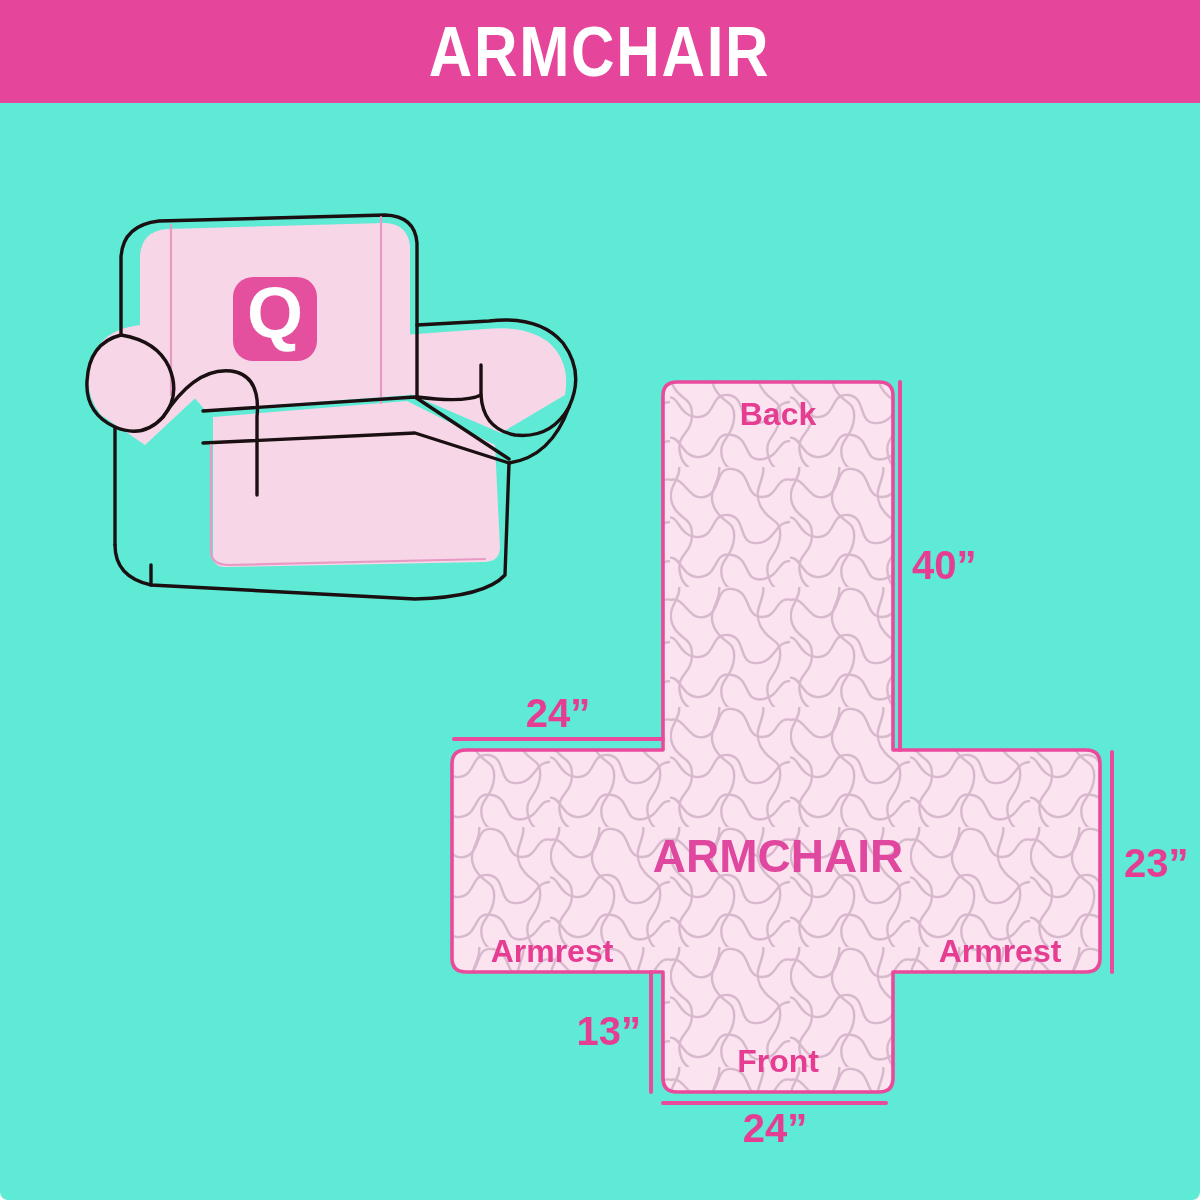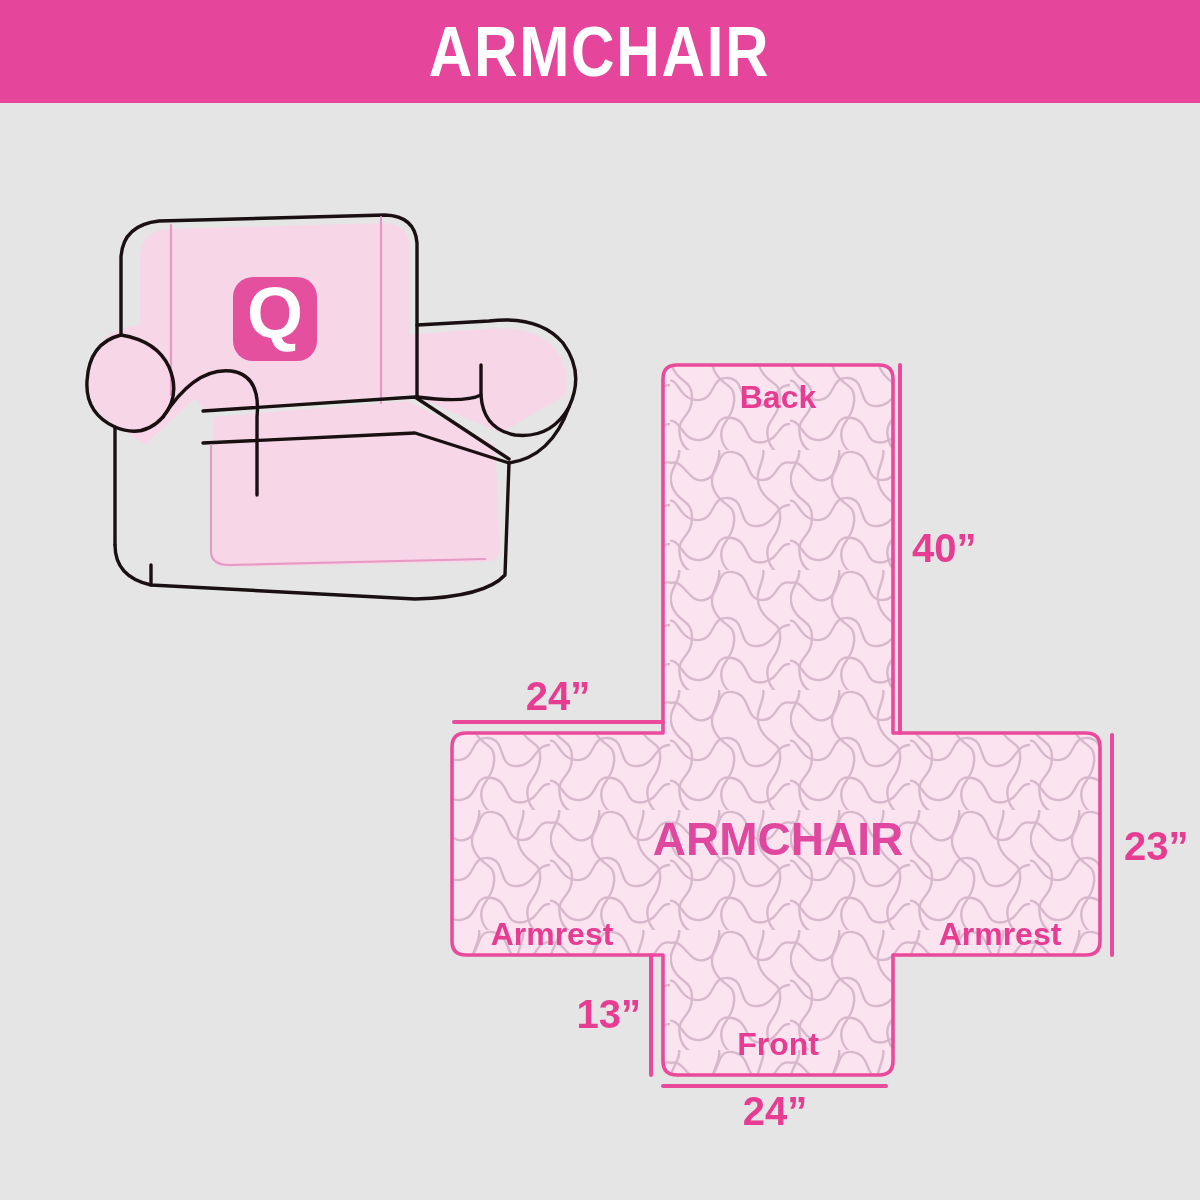--- a/index.html
+++ b/index.html
@@ -7,21 +7,22 @@
   body {
     background:#ffffff;
     font-family:"Liberation Sans", sans-serif;
     position:relative;
     overflow:hidden;
   }
   #page {
     position:relative;
     width:1200px;
     height:1200px;
-    background:#e5e5e5;
+    background:#5eead4;
+    border-radius:8px;
   }
 
   
   #header-bar {
     position:absolute;
     left:0; top:0;
     width:1200px; height:103px;
     background:#e5469b;
     display:flex;
     align-items:center;
@@ -41,21 +42,21 @@
   
   #chair-illustration {
     position:absolute;
     left:85px; top:195px;
     width:500px; height:440px;
   }
 
   
   #cover-diagram {
     position:absolute;
-    left:430px; top:330px;
+    left:430px; top:347px;
     width:770px; height:810px;
   }
 
   .dim-text {
     fill:#e63d93;
     font-family:"Liberation Sans", sans-serif;
     font-weight:bold;
     font-size:40px;
   }
   .panel-text {

